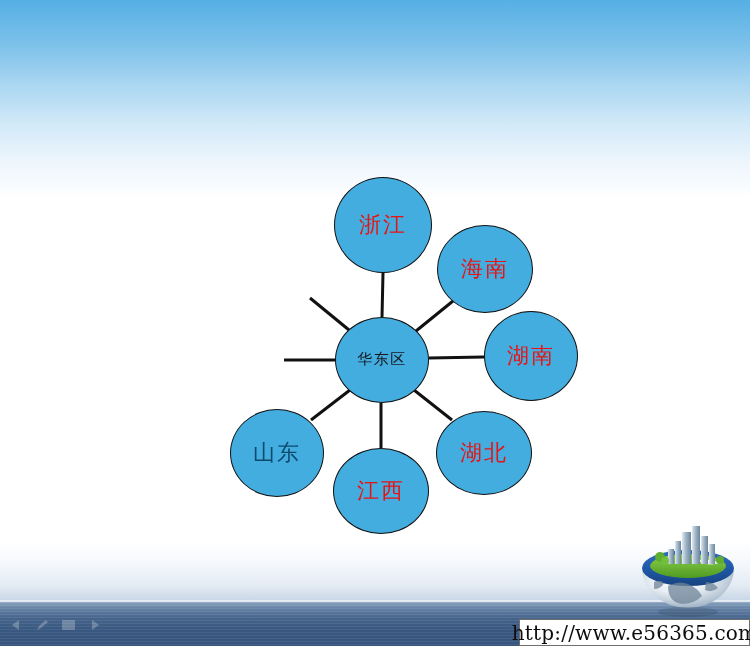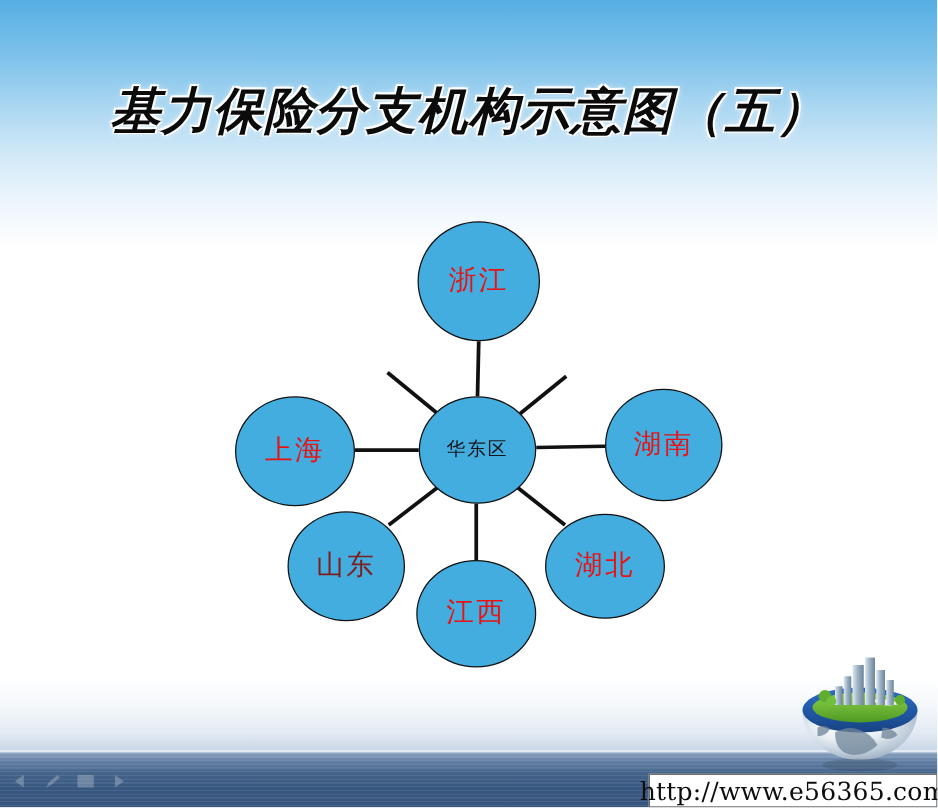--- a/index.html
+++ b/index.html
@@ -145,21 +145,21 @@
     font-weight: normal;
     line-height: 1;
     white-space: nowrap;
     letter-spacing: 2px;
   }
   .node.satellite .node-label {
     font-size: 22px;
     color: #e81313;
   }
   .node.satellite.alt .node-label {
-    color: #7f1d1d;
+    color: #0c4a6e;
   }
   .node.center .node-label {
     font-size: 15px;
     color: #16161a;
     letter-spacing: 1.5px;
     font-family: Liberation Mono, monospace;
   }
 
   
   .globe {
@@ -195,45 +195,44 @@
 <body>
 
 <div id="slide">
 
   <div class="bg-sky"></div>
   <div class="bg-white"></div>
   <div class="bg-haze"></div>
   <div class="bg-water-sheen"></div>
   <div class="bg-water"></div>
 
-  <div class="title">基力保险分支机构示意图（五）</div>
 
   <div class="diagram">
     <svg class="connectors" viewBox="0 0 750 646">
       <g stroke="#111111" stroke-width="3" stroke-linecap="butt">
         <line x1="382" y1="317" x2="383" y2="273"></line>
         <line x1="349" y1="330" x2="310" y2="298"></line>
         <line x1="416" y1="331" x2="453" y2="301"></line>
         <line x1="335" y1="360" x2="284" y2="360"></line>
         <line x1="429" y1="358" x2="484" y2="357"></line>
         <line x1="350" y1="390" x2="311" y2="420"></line>
         <line x1="414" y1="390" x2="452" y2="420"></line>
         <line x1="381" y1="403" x2="381" y2="448"></line>
       </g>
     </svg>
 
     <div class="node satellite" style="left:334px; top:177px; width:98px; height:96px;">
       <span class="node-label">浙江</span>
     </div>
 
 
-
-    <div class="node satellite" style="left:188px; top:317px; width:96px; height:88px;">
-      <span class="node-label">上海</span>
-    </div>
+    <div class="node satellite" style="left:437px; top:225px; width:96px; height:88px;">
+      <span class="node-label">海南</span>
+    </div>
+
 
     <div class="node satellite" style="left:484px; top:311px; width:94px; height:90px;">
       <span class="node-label">湖南</span>
     </div>
 
     <div class="node satellite alt" style="left:230px; top:409px; width:94px; height:88px;">
       <span class="node-label">山东</span>
     </div>
 
     <div class="node satellite" style="left:436px; top:411px; width:96px; height:84px;">

